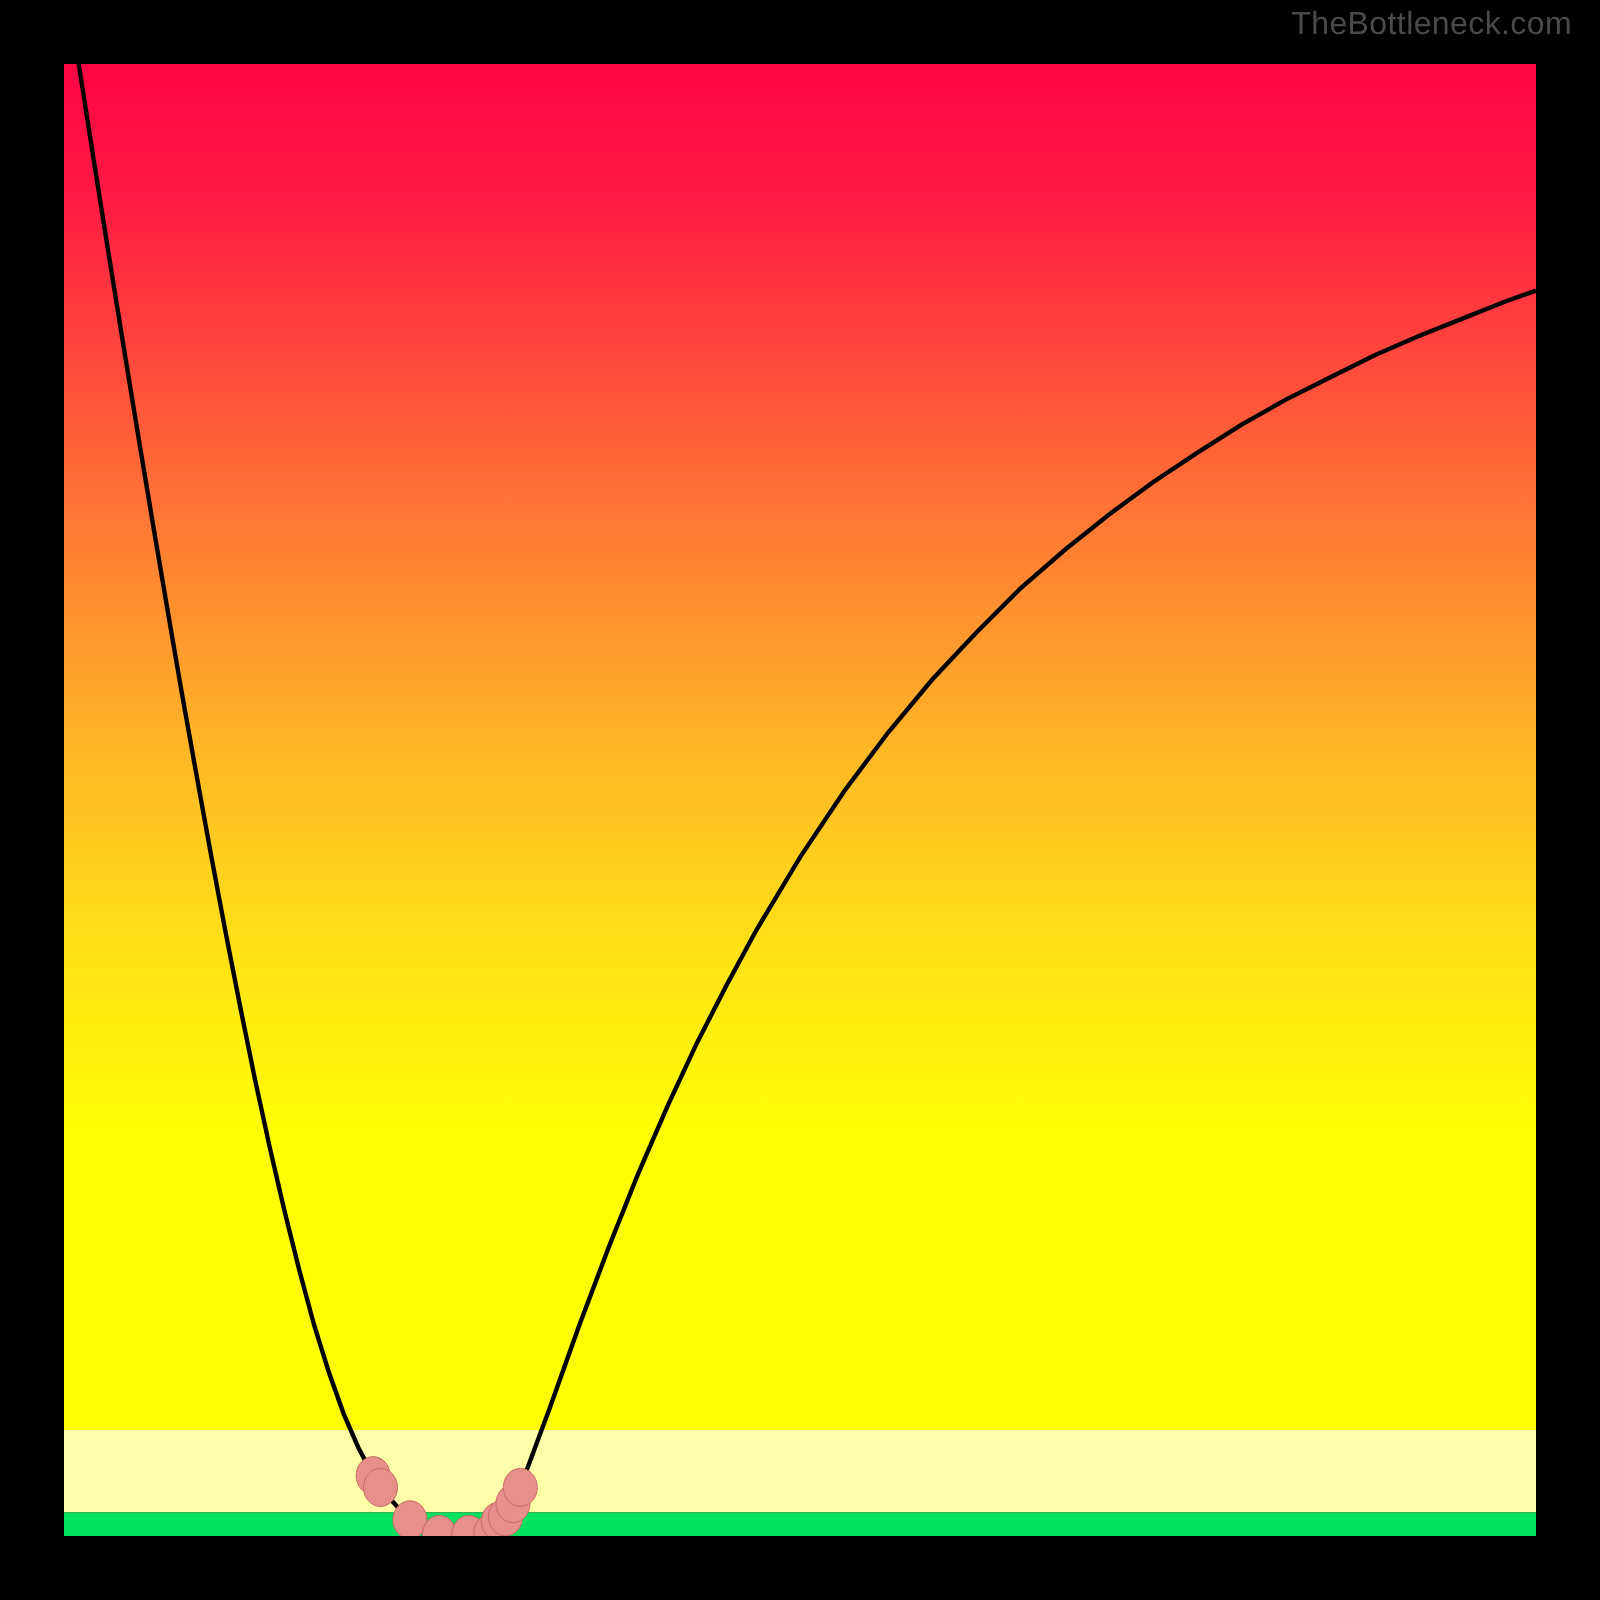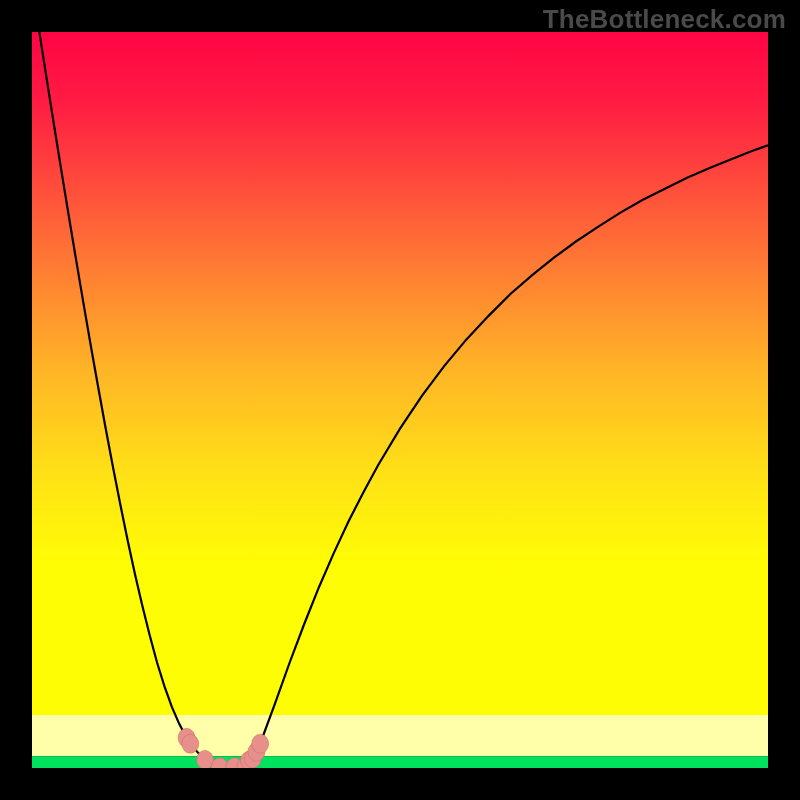--- a/index.html
+++ b/index.html
@@ -24,22 +24,22 @@
     top: 32px;
     left: 32px;
     width: 736px;
     height: 736px;
   }
   .watermark {
     position: absolute;
     top: 4px;
     right: 14px;
     color: #4a4a4a;
-    font-size: 26px;
-    font-weight: 700;
+    font-size: 16px;
+    font-weight: 400;
     letter-spacing: 0.2px;
   }
 </style>
 </head>
 <body>
 
 <div class="frame">
   <div class="watermark">TheBottleneck.com</div>
   <svg class="plot" viewBox="0 0 736 736" preserveAspectRatio="none">
     <defs>

